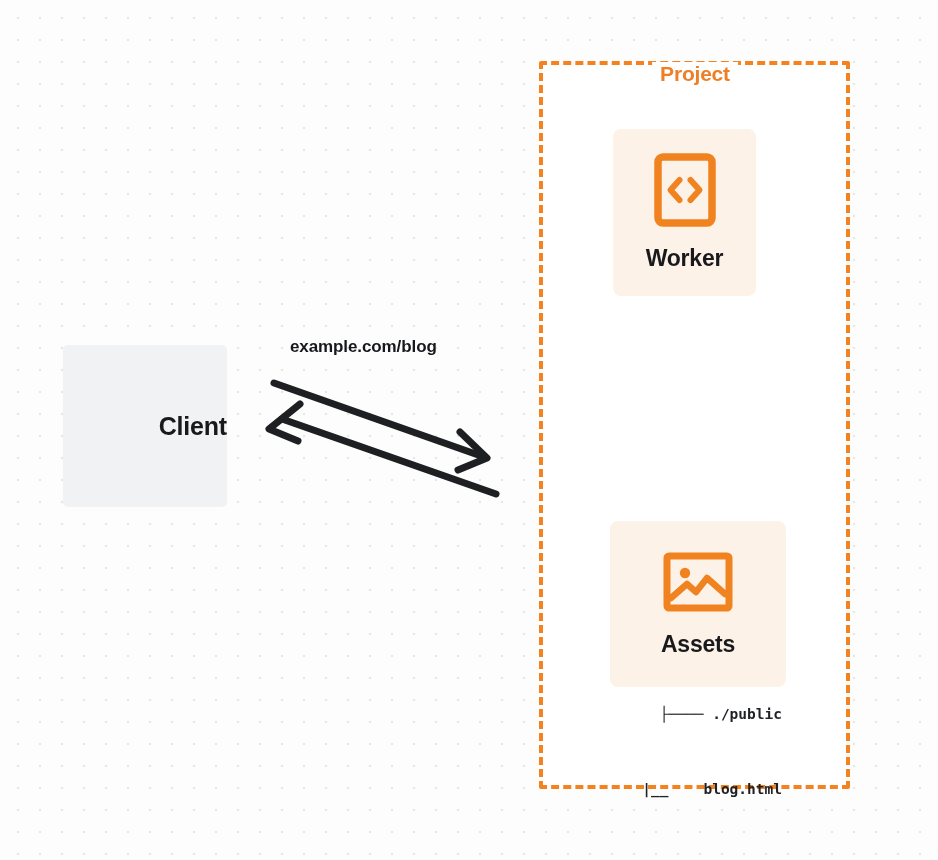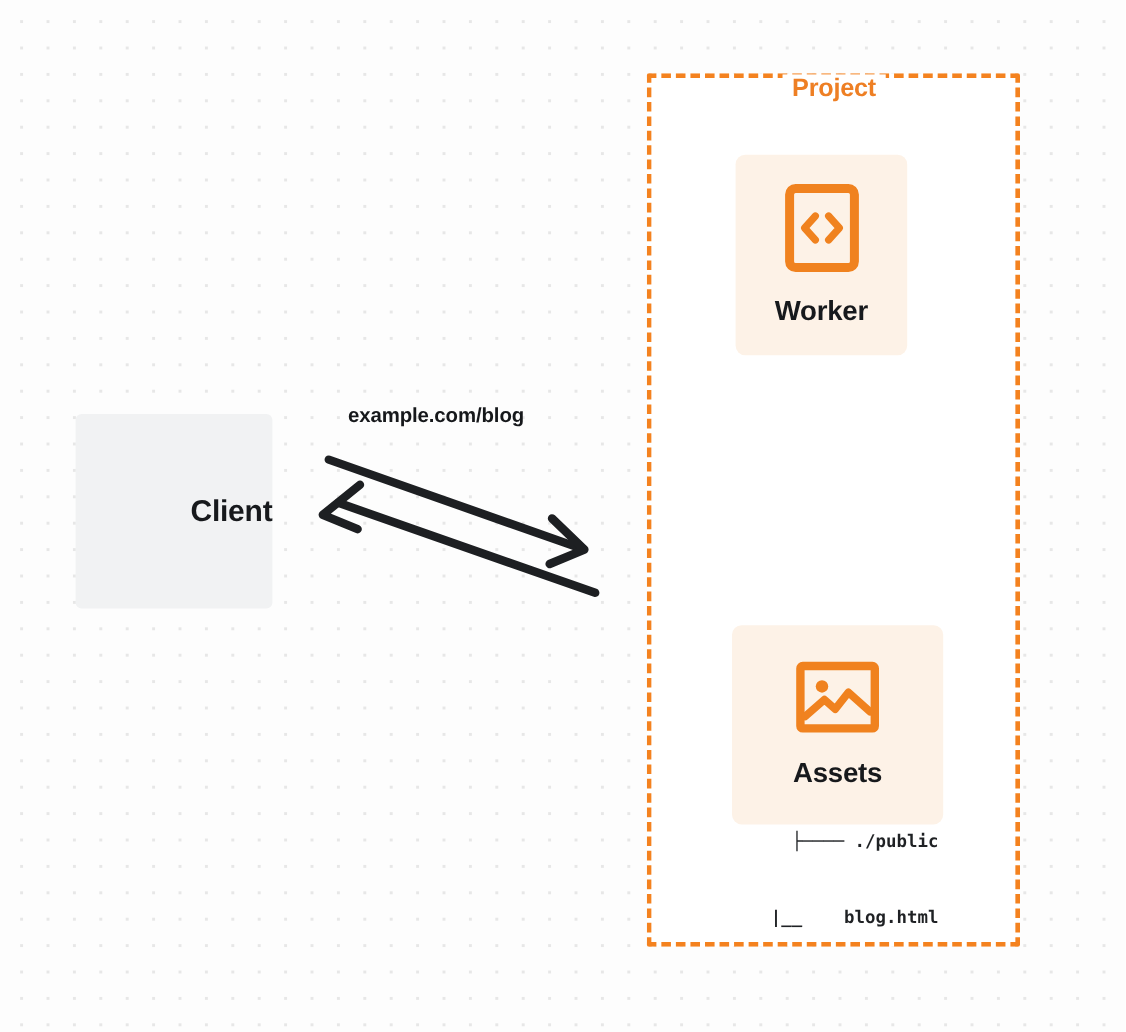--- a/index.html
+++ b/index.html
@@ -134,20 +134,21 @@
     font-family: "DejaVu Sans Mono", monospace;
     font-size: 14.5px;
     font-weight: 700;
     line-height: 21px;
     color: #1f2124;
     text-align: right;
     white-space: pre;
   }
   #assets-file-tree .tree-row {
     display: block;
+    margin-top: 12px;
   }
 </style>
 </head>
 <body>
 
 <div id="canvas">
 
   <div id="project-boundary"></div>
   <div id="project-label">Project</div>
 

